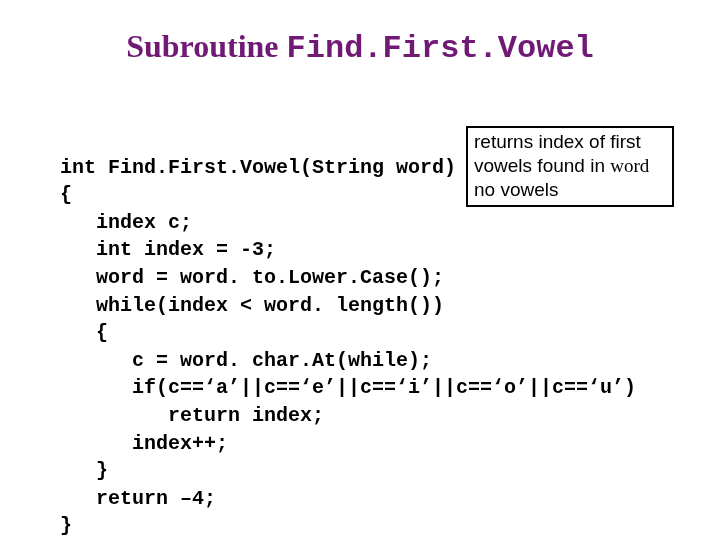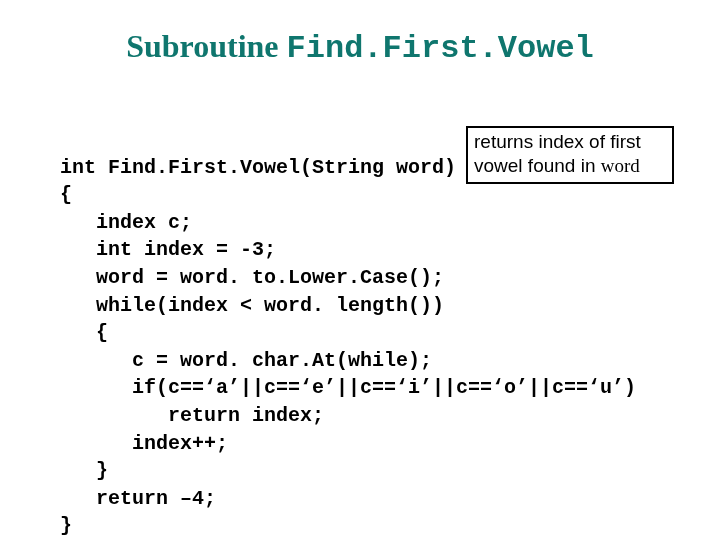--- a/index.html
+++ b/index.html
@@ -19,21 +19,21 @@
     box-sizing: border-box;
   }
   .title {
     position: absolute;
     top: 28px;
     left: 0;
     right: 0;
     text-align: center;
     font-size: 32px;
     font-weight: bold;
-    color: #0f766e;
+    color: #701a75;
   }
   .title .mono {
     font-family: "Courier New", Courier, monospace;
     font-weight: bold;
   }
   .code {
     position: absolute;
     top: 126px;
     left: 60px;
     right: 40px;
@@ -84,17 +84,18 @@
 <span>         return index;</span>
 <span>      index++;</span>
 <span>   }</span>
 <span>   return –4;</span>
 <span>}</span>
   </div>
 
   <div class="note">
     <div>returns index of first</div>
     <div>
-      <span>vowel found in </span><span class="mono">word</span>
+      <span>vowels found in </span><span class="mono">word</span>
     </div>
+    <div>no vowels</div>
   </div>
 
 </div>
 
 </body></html>

